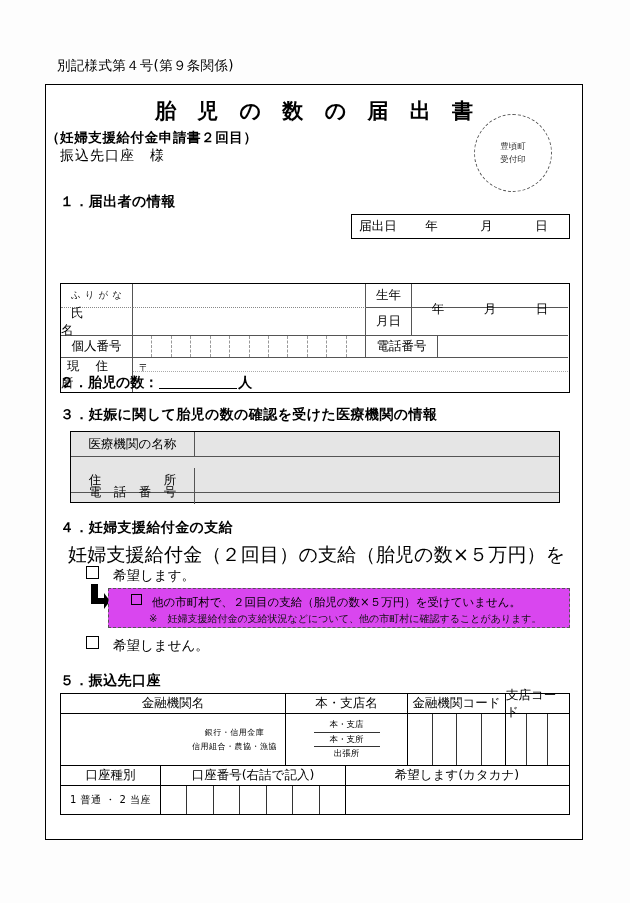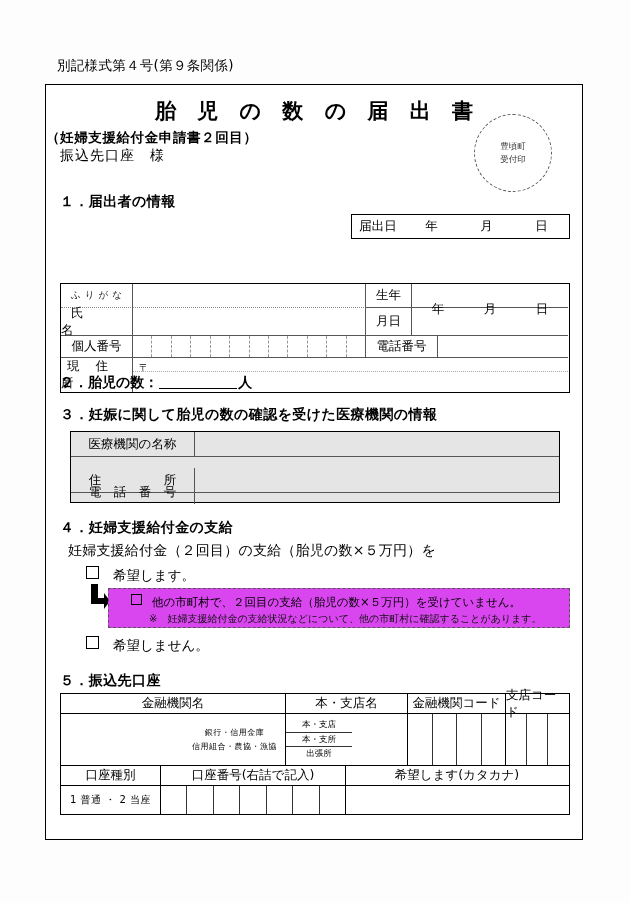--- a/index.html
+++ b/index.html
@@ -125,21 +125,21 @@
   .med-lbl{
     position:absolute;left:0;top:0;width:124px;height:100%;
     border-right:.9px solid #555;
     display:flex;align-items:center;justify-content:center;
     font-size:12.5px;box-sizing:border-box;
   }
   .med-val{position:absolute;left:124px;top:0;right:0;height:100%;}
 
   
   .b-line{
-    position:absolute;font-size:14px;white-space:nowrap;letter-spacing:.2px;
+    position:absolute;font-size:19px;white-space:nowrap;letter-spacing:.2px;
   }
   .b-desc{left:22px;top:457px;}
   .cbrow{position:absolute;font-size:13.5px;white-space:nowrap;}
   .cb1{left:40px;top:481px;}
   .cb3{left:40px;top:551px;}
   .cbx{
     display:inline-block;width:11px;height:11px;
     border:1.1px solid #000;margin-right:14px;vertical-align:1px;
   }
   .dashbox{
@@ -187,21 +187,21 @@
   .codecells span:last-child{border-right:none;}
 
   .bank-kind{
     position:absolute;right:8px;top:12px;
     font-size:8px;line-height:1.75;text-align:center;
     letter-spacing:.5px;
   }
   .branch-kind{
     position:absolute;left:0;top:0;width:100%;height:100%;
     display:flex;flex-direction:column;
-    align-items:flex-start;justify-content:center;
+    align-items:center;justify-content:center;
     font-size:8.5px;line-height:1.1;
   }
   .branch-kind div{padding:2px 0;width:66px;text-align:center;}
   .branch-kind .mid{border-top:.9px solid #333;border-bottom:.9px solid #333;}
   .acct-type{font-size:10px;letter-spacing:.5px;}
 </style>
 </head>
 <body>
 
 <div class="page">

